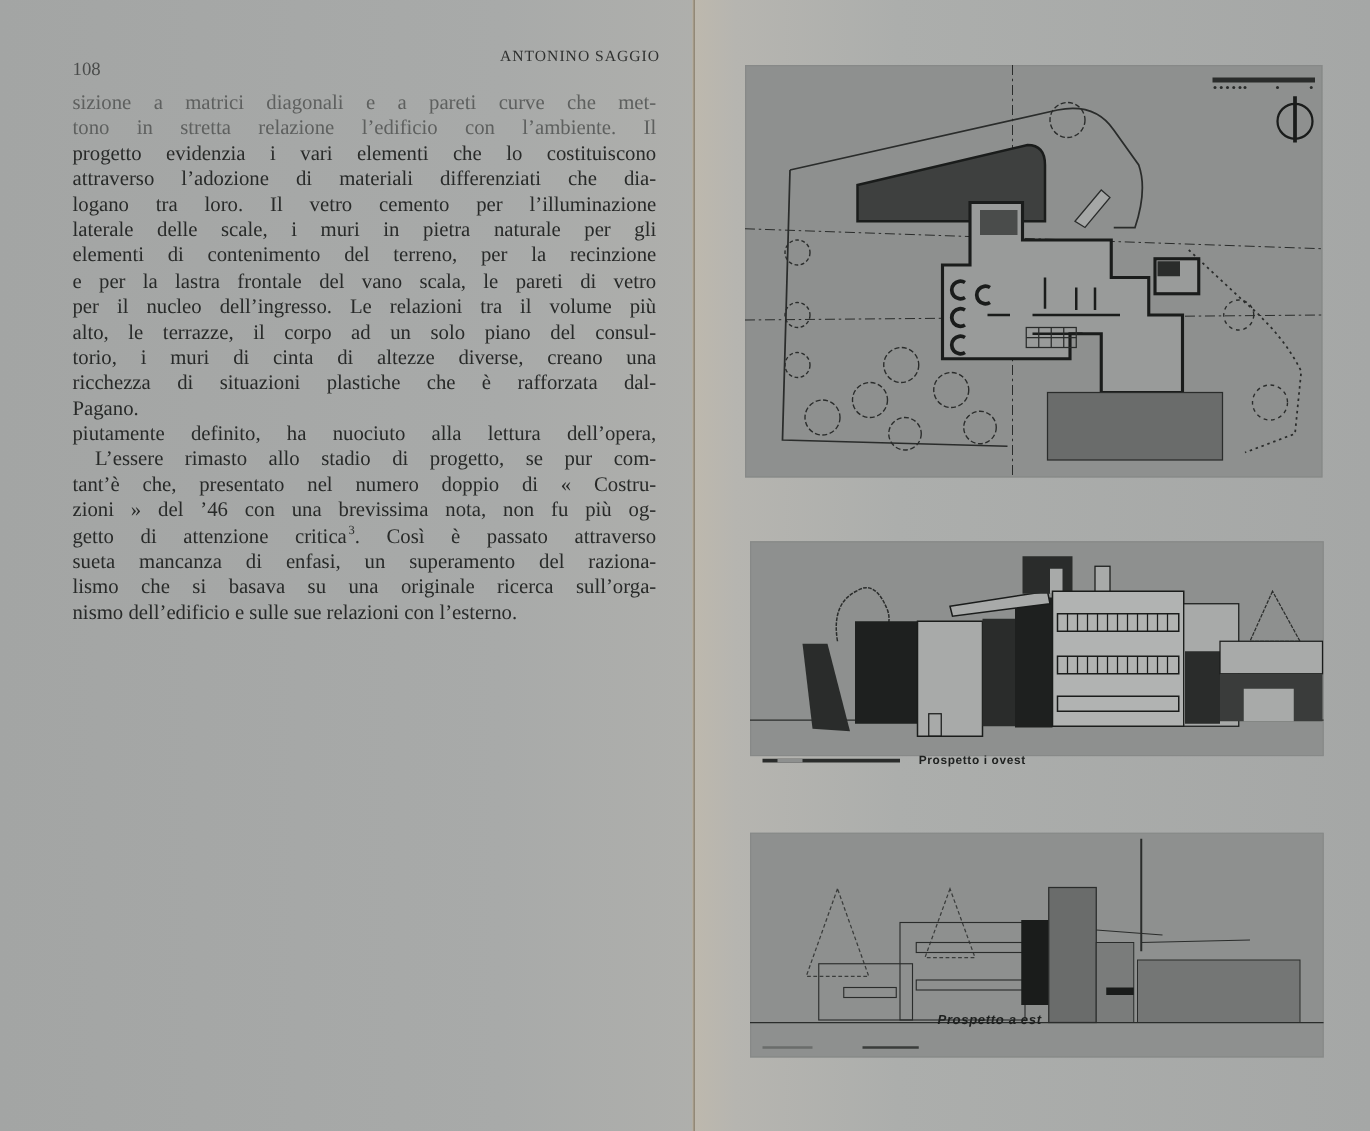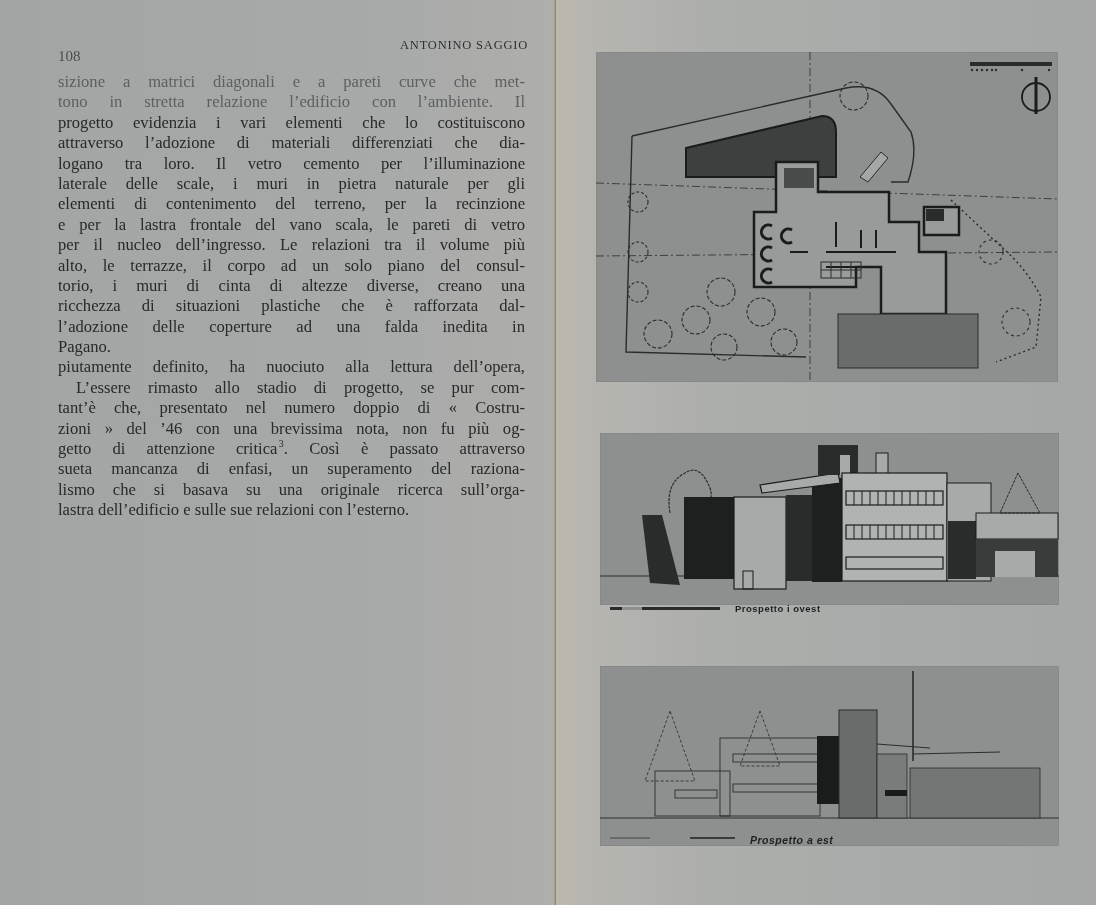--- a/index.html
+++ b/index.html
@@ -71,32 +71,31 @@
         <span class="line">progetto evidenzia i vari elementi che lo costituiscono</span>
         <span class="line">attraverso l’adozione di materiali differenziati che dia-</span>
         <span class="line">logano tra loro. Il vetro cemento per l’illuminazione</span>
         <span class="line">laterale delle scale, i muri in pietra naturale per gli</span>
         <span class="line">elementi di contenimento del terreno, per la recinzione</span>
         <span class="line">e per la lastra frontale del vano scala, le pareti di vetro</span>
         <span class="line">per il nucleo dell’ingresso. Le relazioni tra il volume più</span>
         <span class="line">alto, le terrazze, il corpo ad un solo piano del consul-</span>
         <span class="line">torio, i muri di cinta di altezze diverse, creano una</span>
         <span class="line">ricchezza di situazioni plastiche che è rafforzata dal-</span>
-        <span class="line">l’adozione delle coperture ad una falda inedita in</span>
         <span class="line last">Pagano.</span>
       </div>
       <div>
         <span class="line">piutamente definito, ha nuociuto alla lettura dell’opera,</span>
         <span class="line indent">L’essere rimasto allo stadio di progetto, se pur com-</span>
         <span class="line">tant’è che, presentato nel numero doppio di « Costru-</span>
         <span class="line">zioni » del ’46 con una brevissima nota, non fu più og-</span>
         <span class="line"><span>getto di attenzione critica</span> <sup>3</sup><span>. Così è passato attraverso</span></span>
         <span class="line">sueta mancanza di enfasi, un superamento del raziona-</span>
         <span class="line">lismo che si basava su una originale ricerca sull’orga-</span>
-        <span class="line last">lastra dell’edificio e sulle sue relazioni con l’esterno.</span>
+        <span class="line last">nismo dell’edificio e sulle sue relazioni con l’esterno.</span>
       </div>
     </div>
   </div>
 
   <div class="gutter"></div>
 
   <div class="page-right"></div>
 
   <div class="figure fig-plan">
     <svg width="462" height="330" viewBox="0 0 462 330">
@@ -277,16 +276,16 @@
       <rect x="277" y="88" width="30" height="64" fill="#7a7c7b" stroke="#2a2c2b" stroke-width="0.8"></rect>
       <rect x="285" y="124" width="22" height="6" fill="#1a1c1b"></rect>
       <path d="M277 78 L330 82" stroke="#2a2c2b" stroke-width="1"></path>
       <path d="M313 88 L400 86" stroke="#2a2c2b" stroke-width="1"></path>
 
       <rect x="310" y="102" width="130" height="50" fill="#747675" stroke="#2a2c2b" stroke-width="0.8"></rect>
 
       <rect x="90" y="171" width="45" height="2" fill="#3a3c3b"></rect>
       <rect x="10" y="171" width="40" height="2" fill="#6a6c6b"></rect>
     </svg>
-    <div class="caption" style="left:150px; top:168px; font-style:italic; font-size:10.5px;">Prospetto a est</div>
+    <div class="caption" style="left:150px; top:144px; font-style:italic; font-size:10.5px;">Prospetto a est</div>
   </div>
 
 </div>
 
 </body></html>

